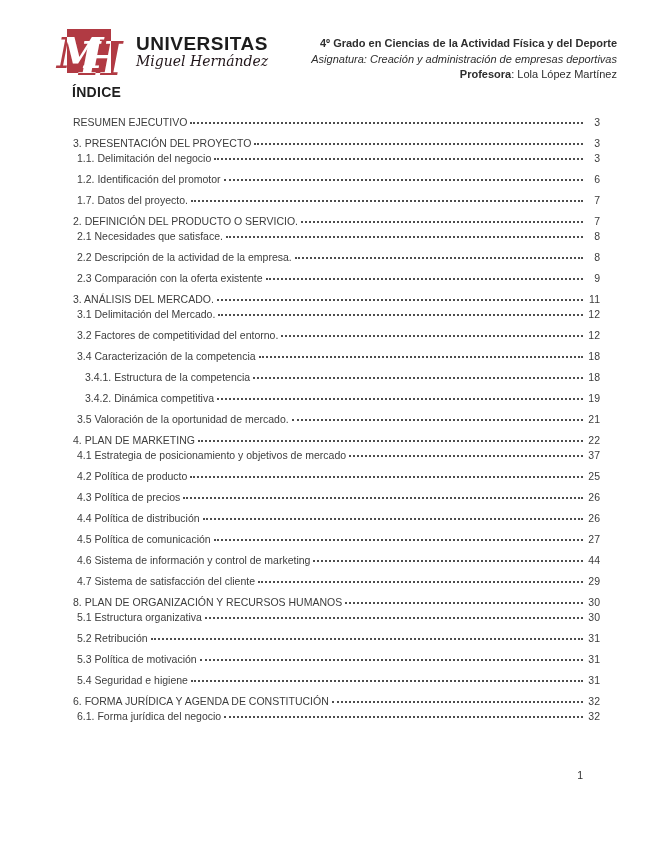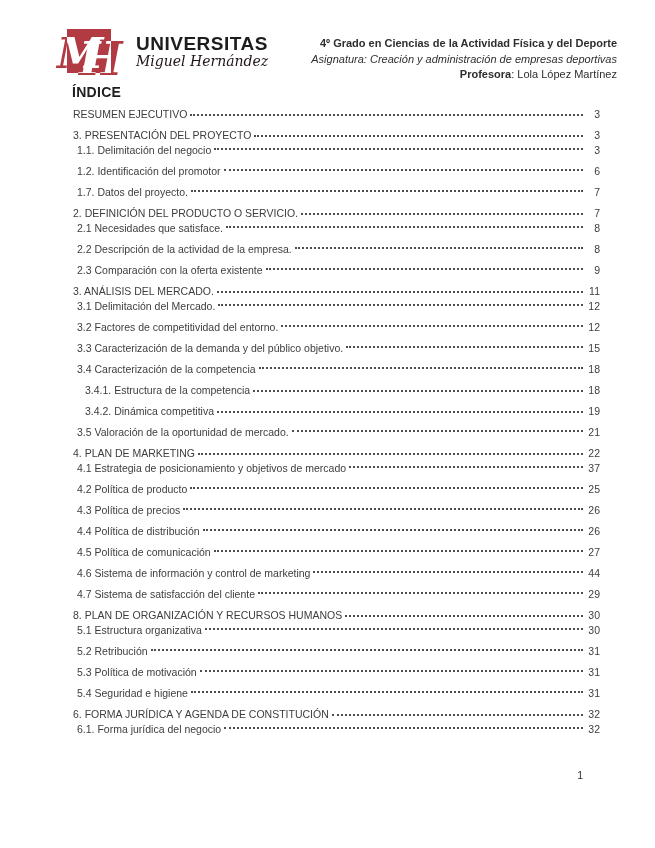--- a/index.html
+++ b/index.html
@@ -59,34 +59,34 @@
     font-size: 14px;
     font-weight: bold;
     color: #1e1e1e;
     letter-spacing: 0.3px;
   }
 
   
   .toc {
     position: absolute;
     left: 72px;
-    top: 108px;
+    top: 116px;
     width: 528px;
   }
   .toc-row {
     display: flex;
     align-items: baseline;
     font-size: 10.5px;
     line-height: 13px;
     margin-bottom: 8px;
     color: #3d3d3d;
     white-space: nowrap;
   }
   .toc-row.lvl0 { padding-left: 1px; }
-  .toc-row.lvl1 { padding-left: 5px; align-items: center; }
+  .toc-row.lvl1 { padding-left: 5px; }
   .toc-row.lvl2 { padding-left: 13px; }
   
   .toc-row.lvl0 + .toc-row.lvl1 { margin-top: -6px; }
   .toc-label { flex: 0 0 auto; }
   .toc-leader {
     flex: 1 1 auto;
     border-bottom: 2px dotted #4d4d4d;
     margin: 0 3px;
     transform: translateY(-2px);
     min-width: 12px;
@@ -197,25 +197,20 @@
     <span class="toc-label">3.1 Delimitación del Mercado.</span>
     <span class="toc-leader"></span>
     <span class="toc-page">12</span>
   </div>
     <div class="toc-row lvl1">
     <span class="toc-label">3.2 Factores de competitividad del entorno.</span>
     <span class="toc-leader"></span>
     <span class="toc-page">12</span>
   </div>
     <div class="toc-row lvl1">
-    <span class="toc-label">3.3 Caracterización de la demanda y del público objetivo.</span>
-    <span class="toc-leader"></span>
-    <span class="toc-page">15</span>
-  </div>
-    <div class="toc-row lvl1">
     <span class="toc-label">3.4 Caracterización de la competencia</span>
     <span class="toc-leader"></span>
     <span class="toc-page">18</span>
   </div>
     <div class="toc-row lvl2">
     <span class="toc-label">3.4.1. Estructura de la competencia</span>
     <span class="toc-leader"></span>
     <span class="toc-page">18</span>
   </div>
     <div class="toc-row lvl2">

